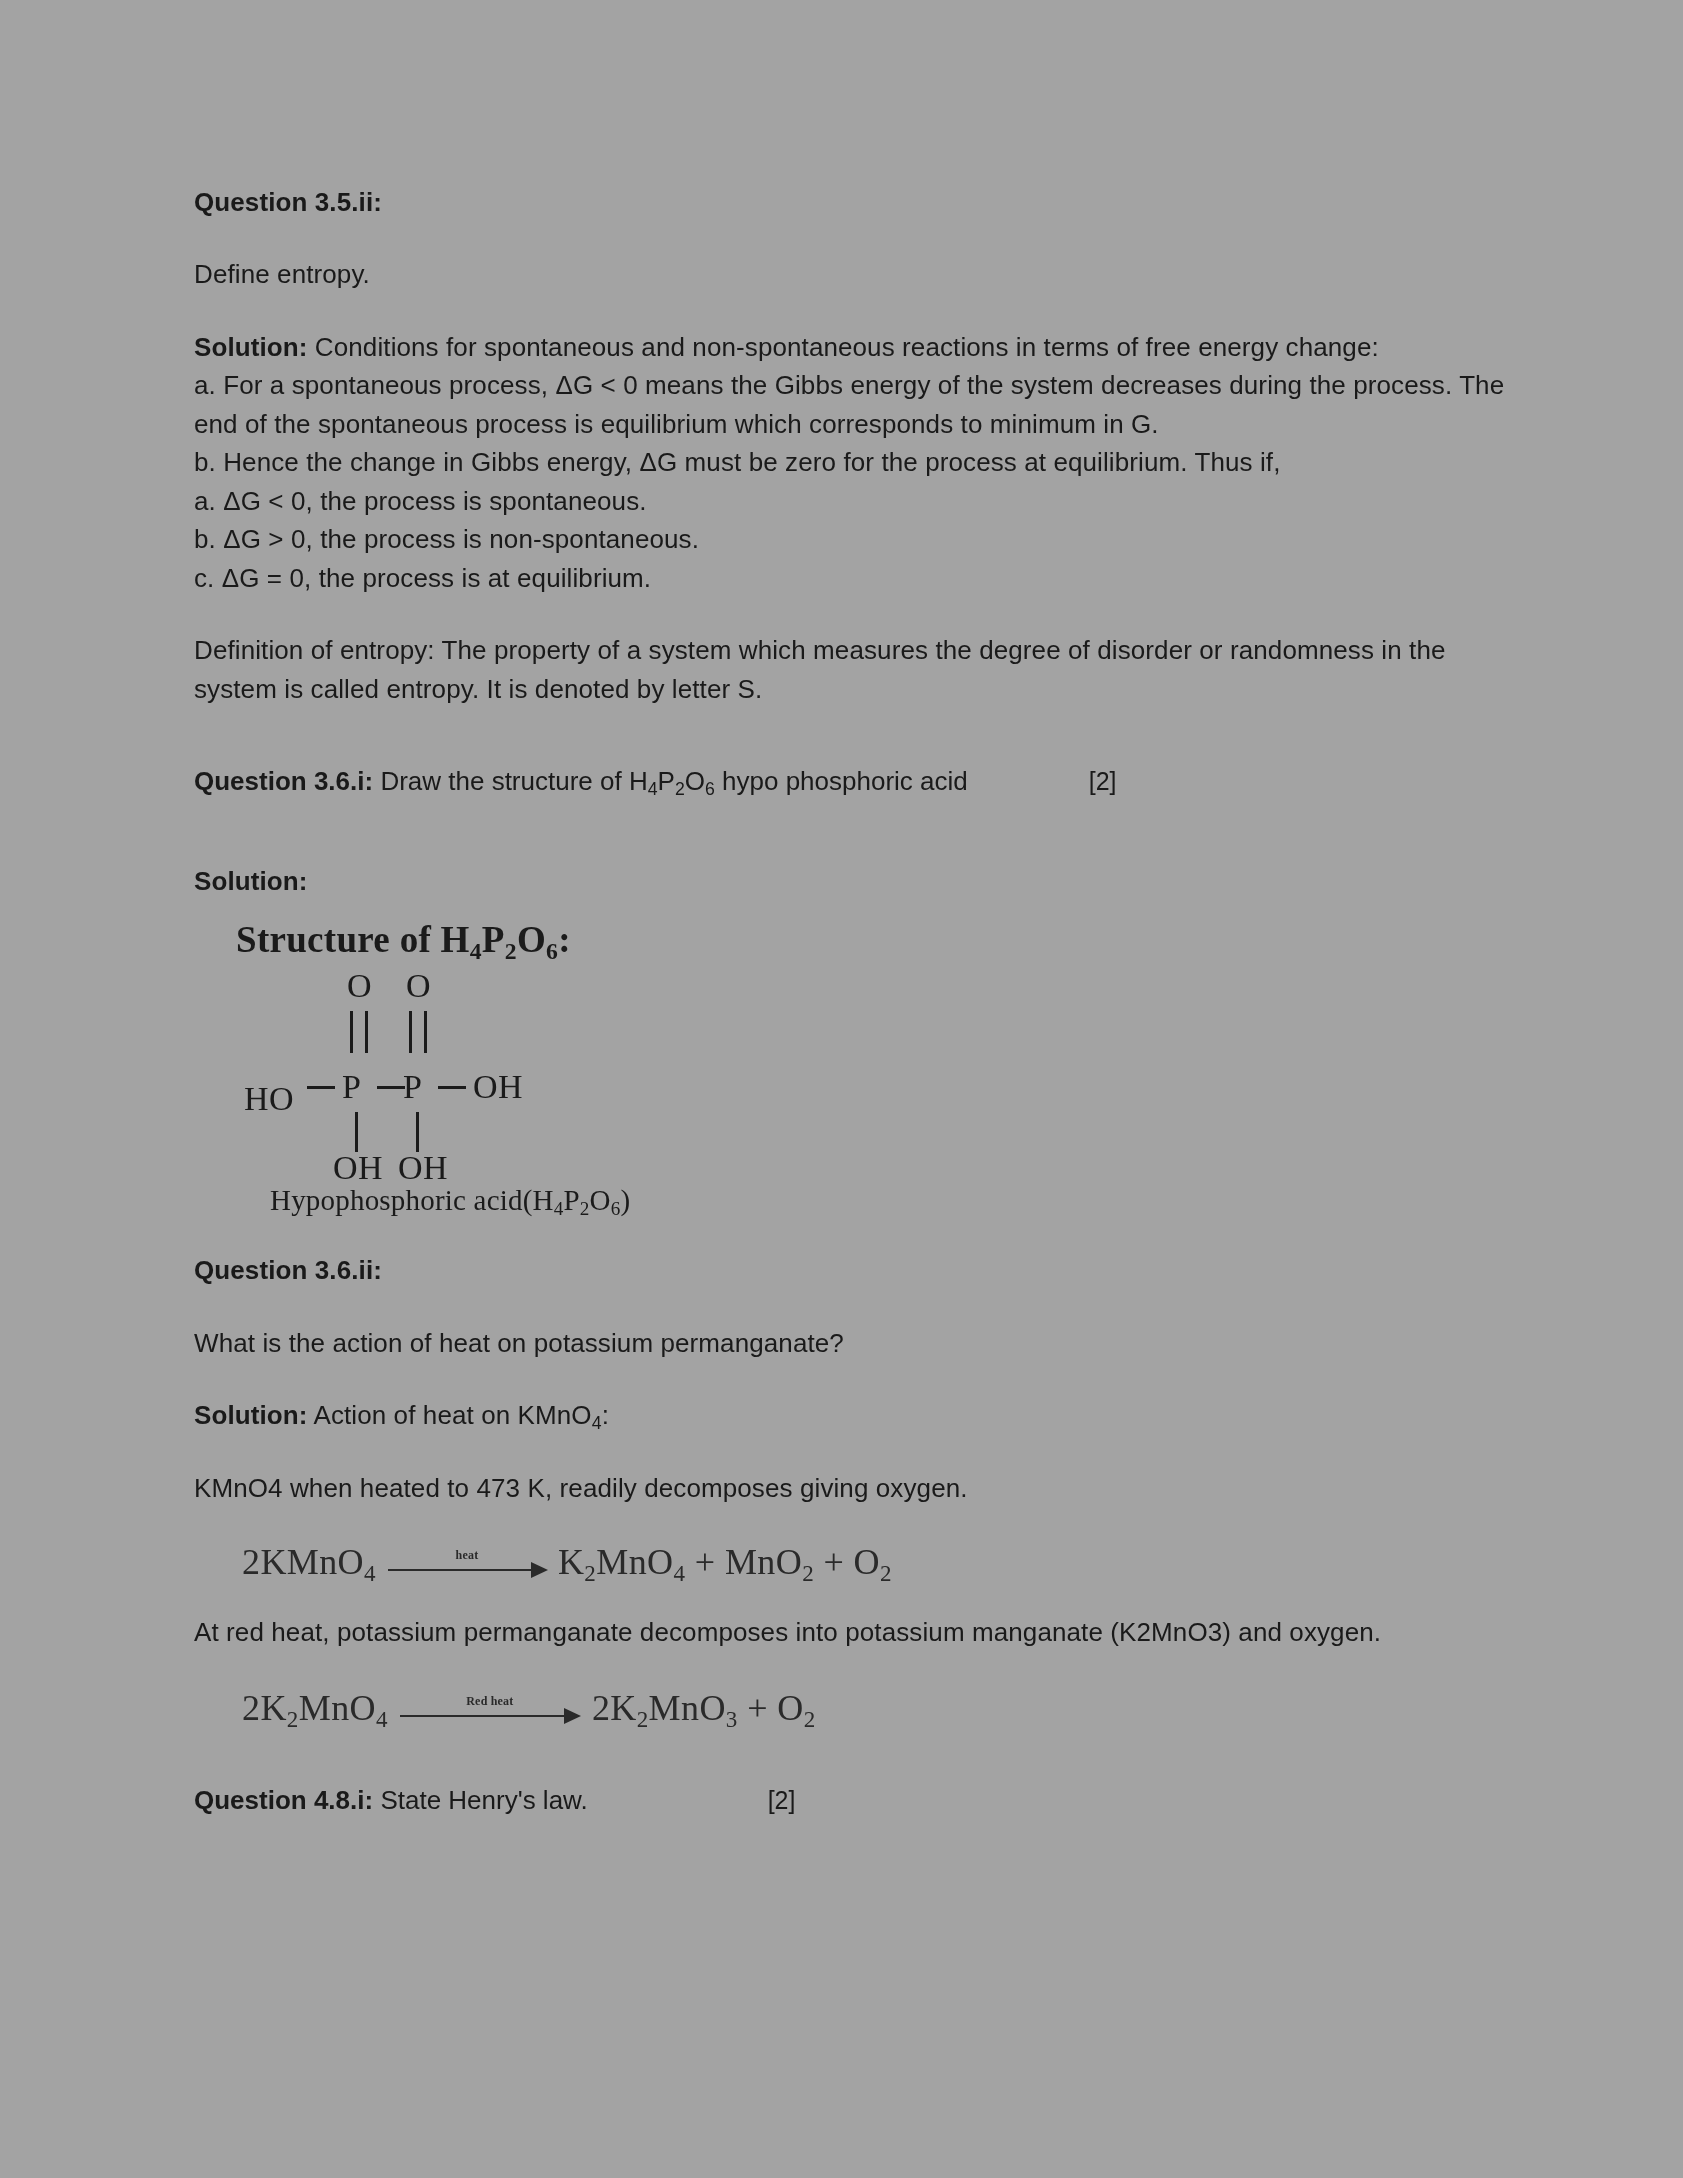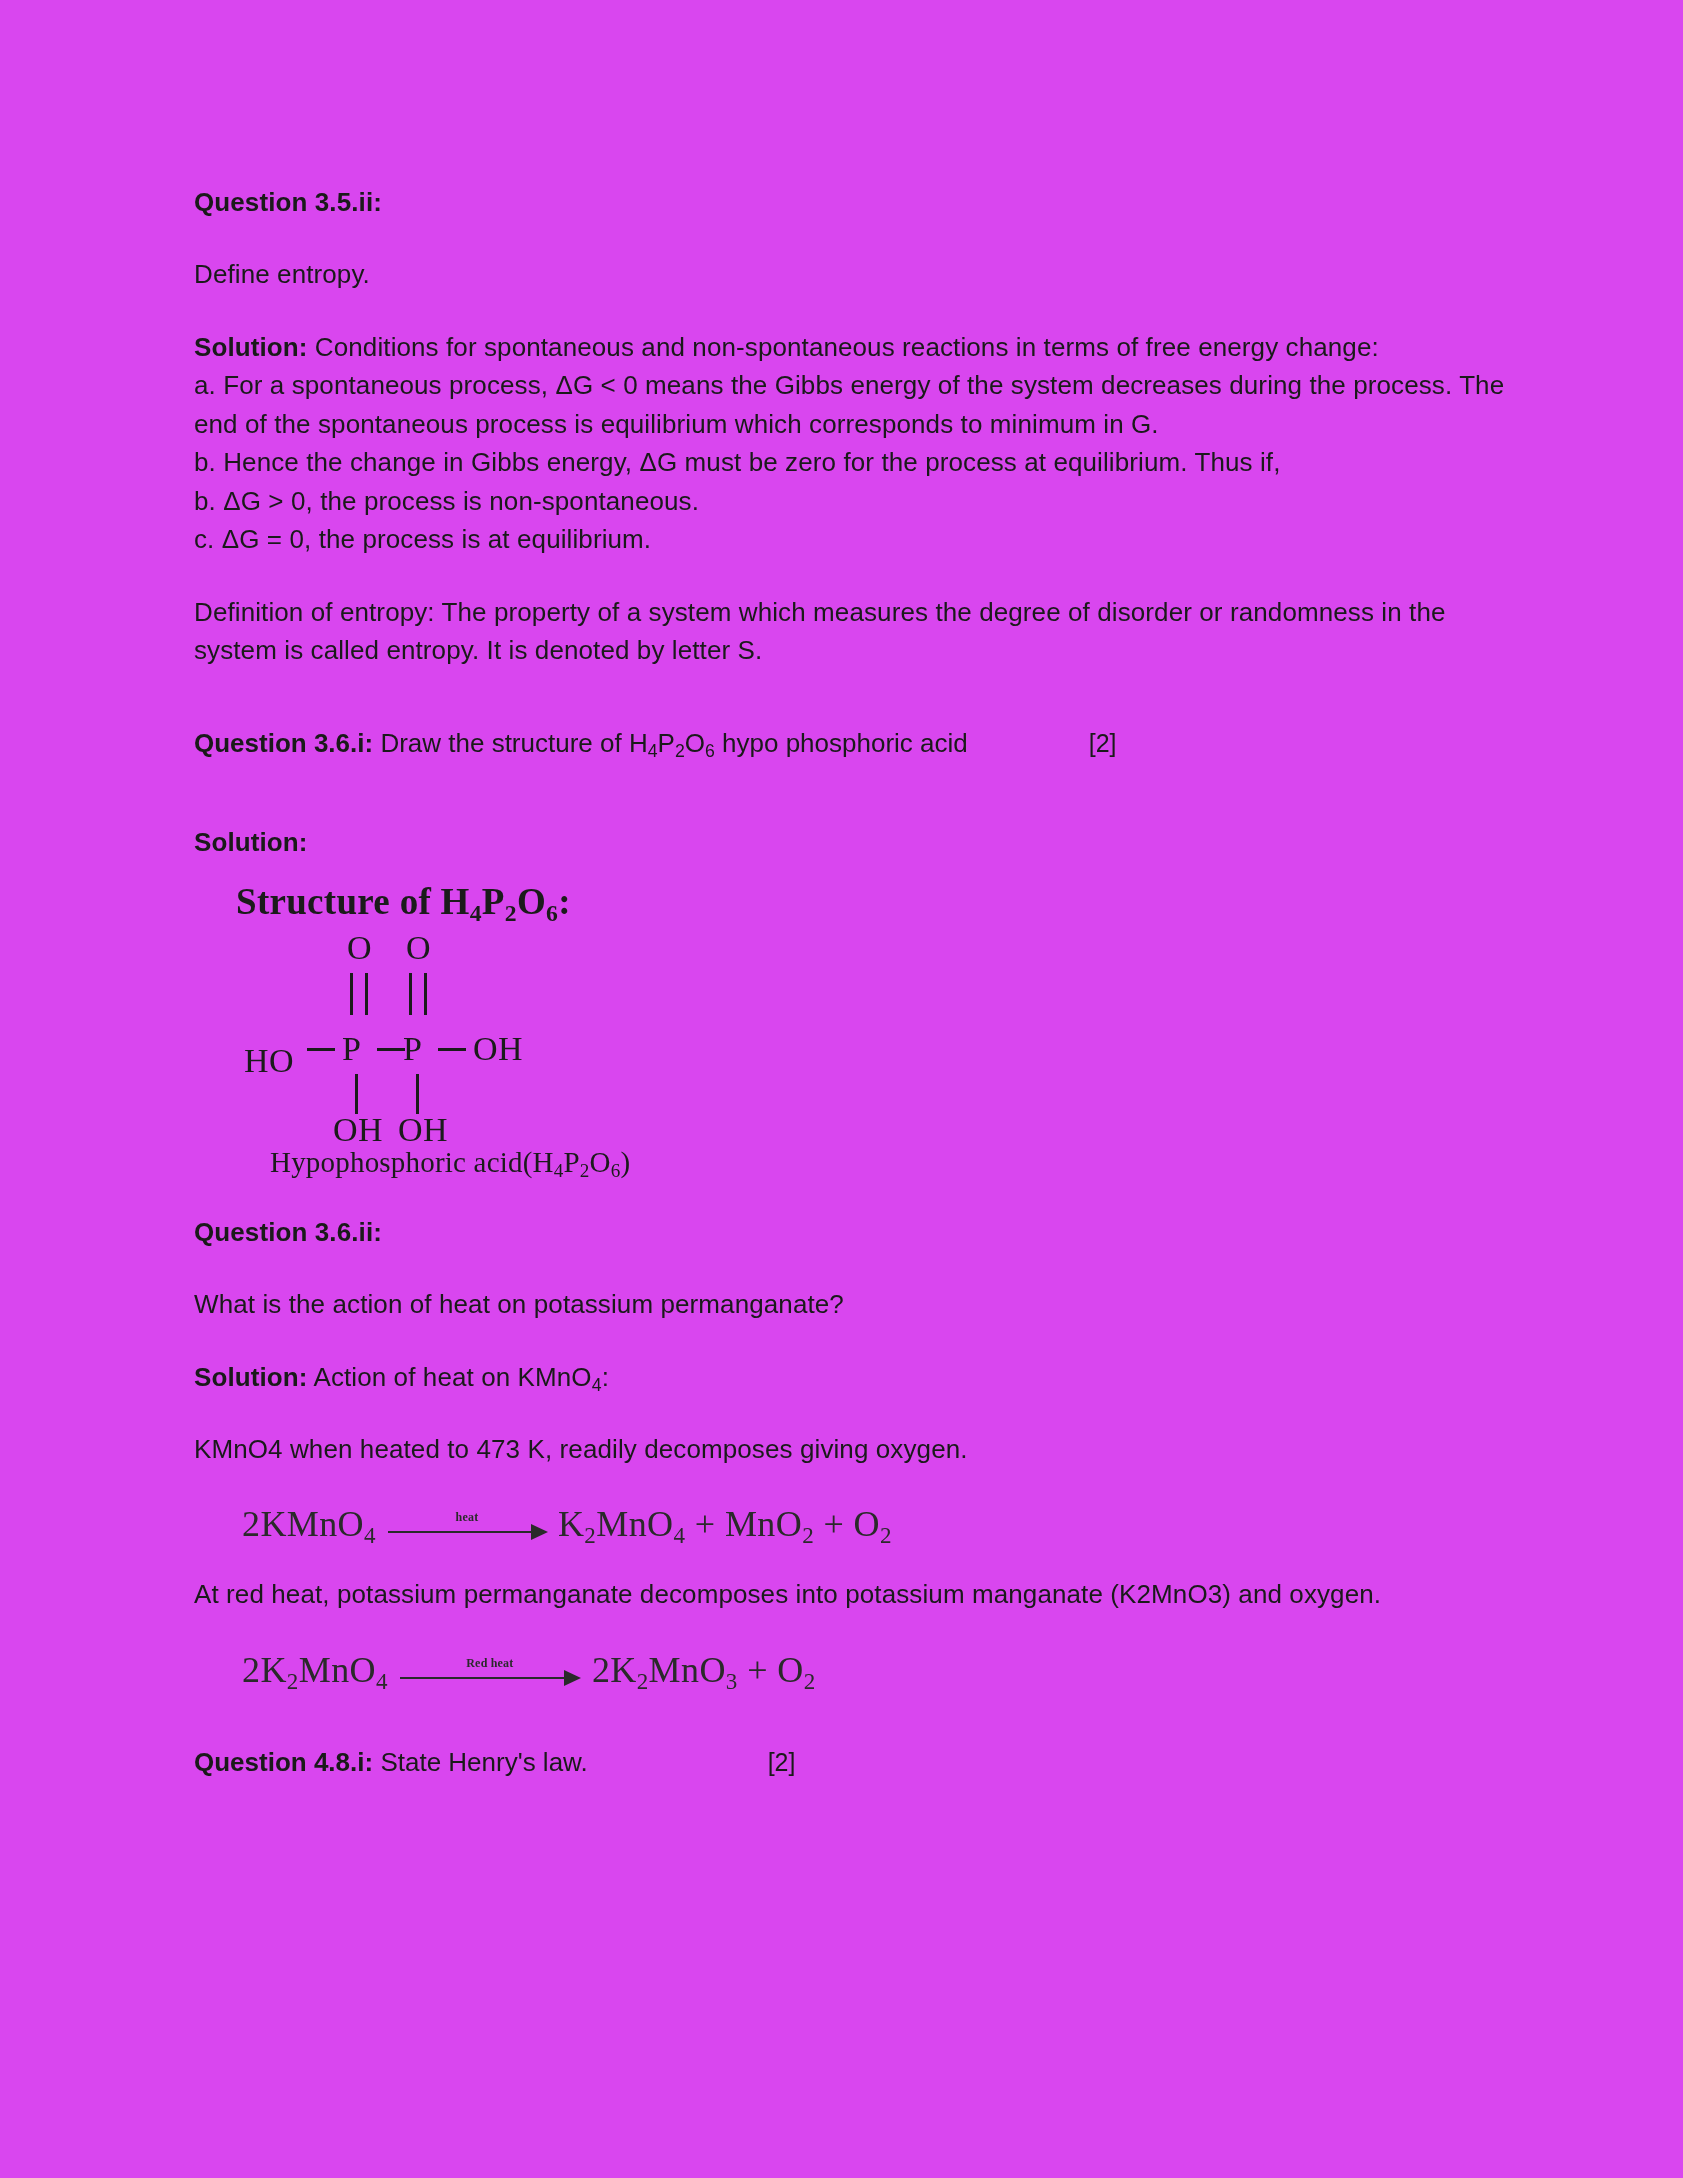--- a/index.html
+++ b/index.html
@@ -12,21 +12,21 @@
     height: 2178px;
     font-family: "Liberation Sans", sans-serif;
     color: #1a1a1a;
     -webkit-font-smoothing: antialiased;
   }
 
   .page {
     position: relative;
     width: 1683px;
     height: 2178px;
-    background: #d946ef;
+    background: #a3a3a3;
     box-sizing: border-box;
     padding: 183px 158px 0 194px;
   }
 
   p {
     margin: 0;
     font-size: 26px;
     line-height: 1.48;
     letter-spacing: 0.1px;
   }
@@ -161,20 +161,21 @@
 
   <p class="b">Question 3.5.ii:</p>
   <div class="gap-lg"></div>
 
   <p>Define entropy.</p>
   <div class="gap-lg"></div>
 
   <p><b>Solution:</b><span> Conditions for spontaneous and non-spontaneous reactions in terms of free energy change:</span></p>
   <p> a. For a spontaneous process, ΔG &lt; 0 means the Gibbs energy of the system decreases during the process. The end of the spontaneous process is equilibrium which corresponds to minimum in G.</p>
   <p> b. Hence the change in Gibbs energy, ΔG must be zero for the process at equilibrium. Thus if,</p>
+  <p> a. ΔG &lt; 0, the process is spontaneous.</p>
   <p> b. ΔG &gt; 0, the process is non-spontaneous.</p>
   <p> c. ΔG = 0, the process is at equilibrium.</p>
   <div class="gap-lg"></div>
 
   <p>Definition of entropy: The property of a system which measures the degree of disorder or randomness in the system is called entropy. It is denoted by letter S.</p>
   <div class="gap-lg"></div>
 
   <div class="q-line">
     <span class="q-text"><b>Question 3.6.i:</b><span> Draw the structure of H</span><sub>4</sub><span>P</span><sub>2</sub><span>O</span><sub>6</sub><span> hypo phosphoric acid</span></span>
     <span class="marks marks-36">[2]</span>

